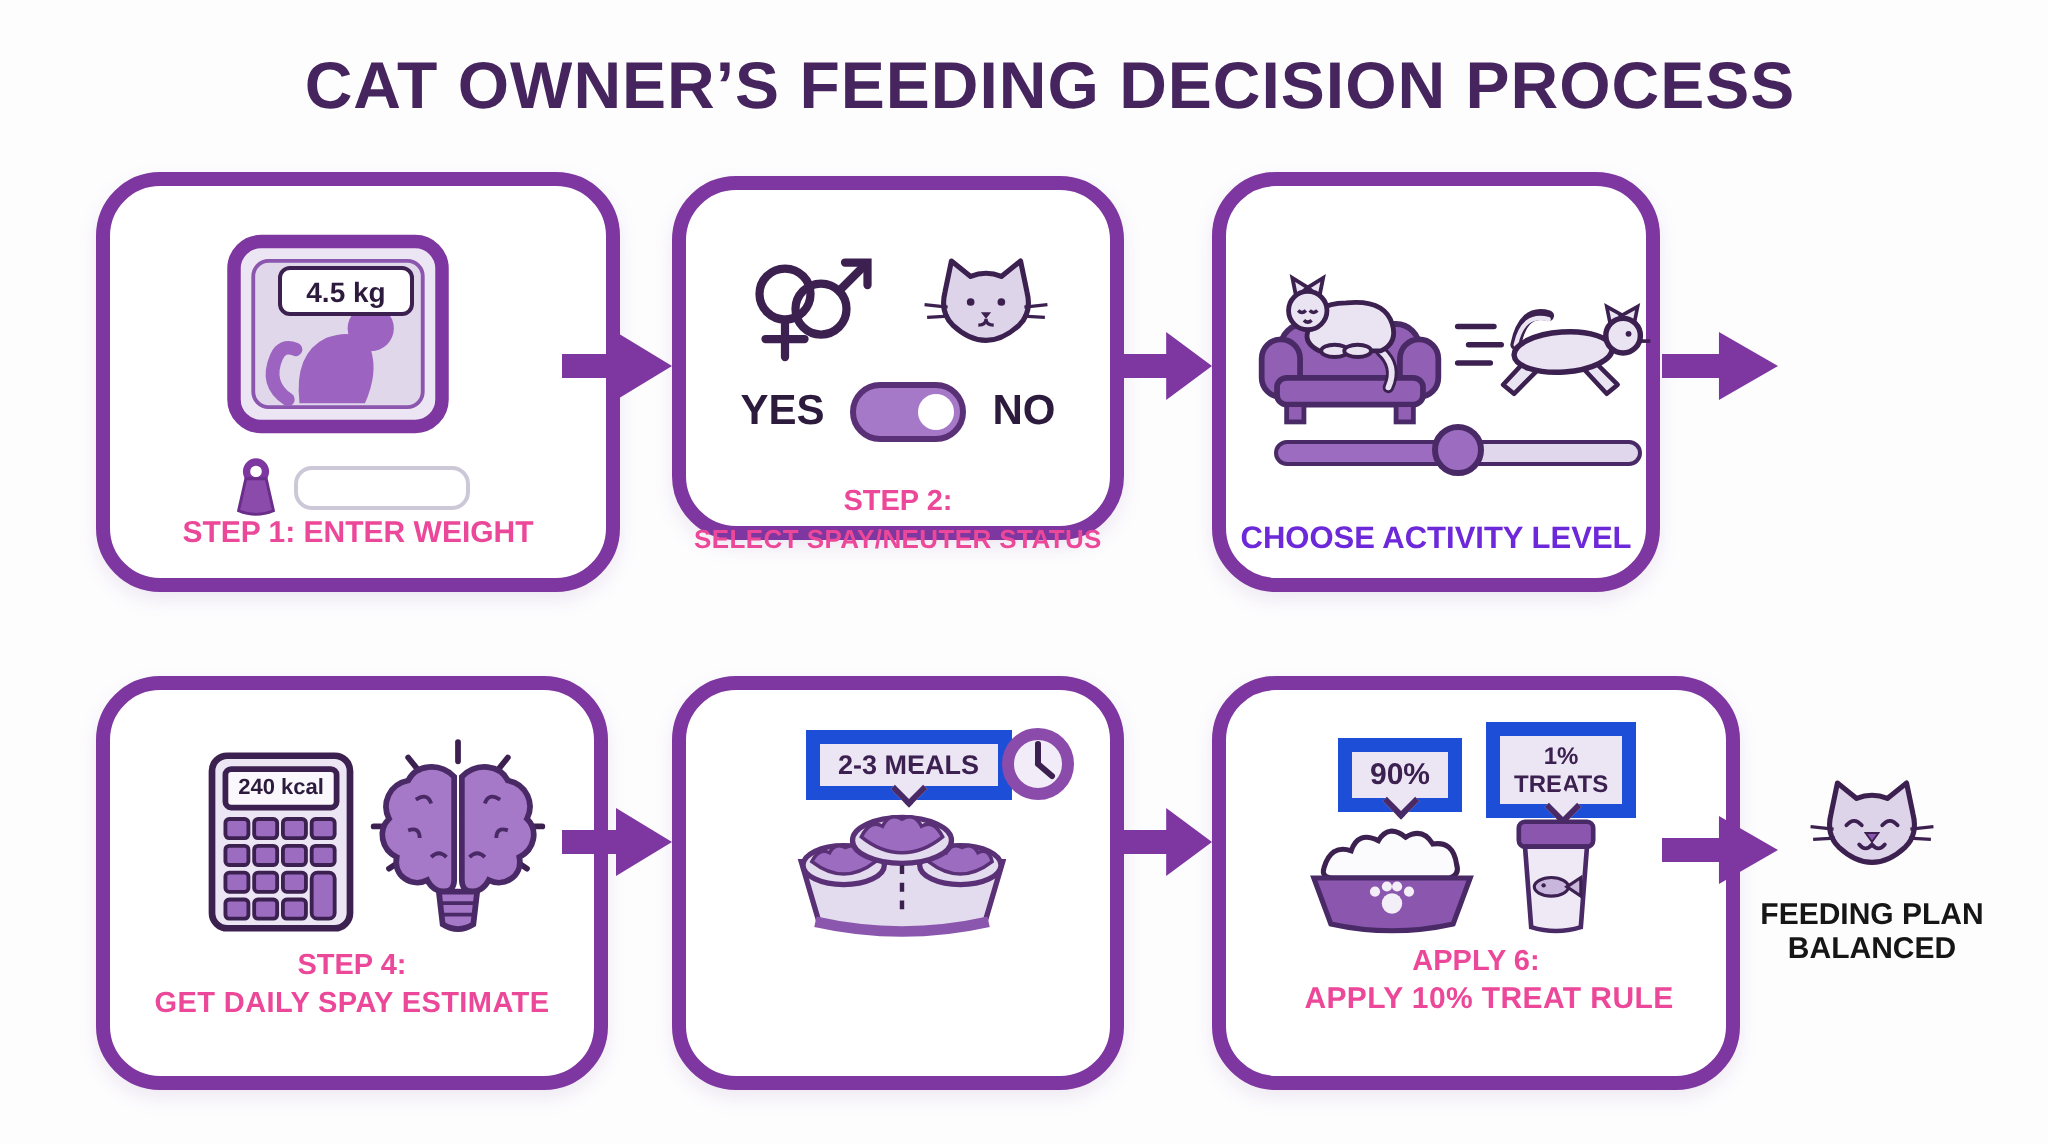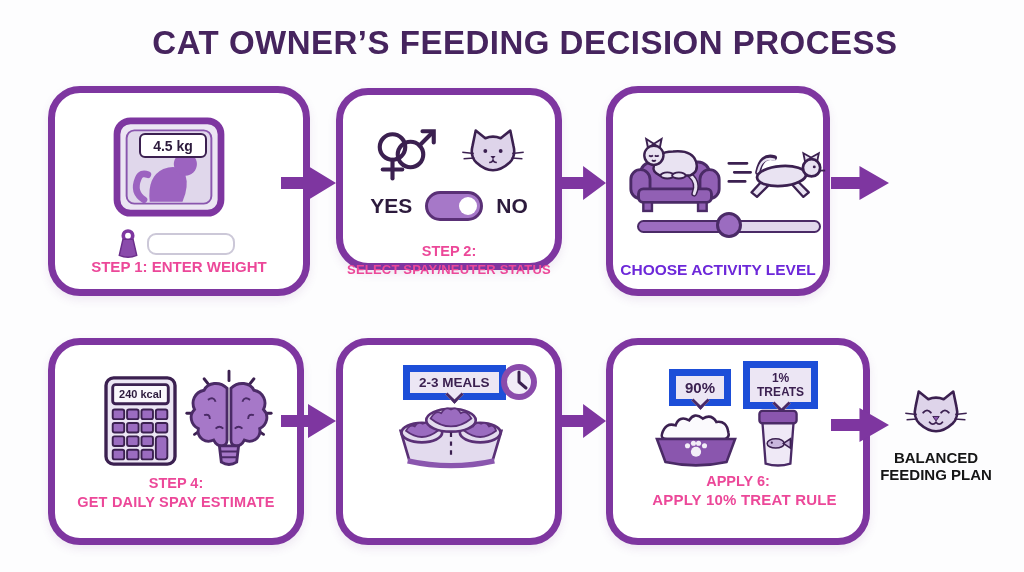--- a/index.html
+++ b/index.html
@@ -264,17 +264,17 @@
     </svg>
 
   <svg width="64" height="56" viewBox="0 0 100 84" style="left:904px;top:384px;">
     <path d="M18 34 L23 10 L38 22 Q50 17 62 22 L77 10 L82 34 Q86 50 76 60 Q63 72 50 72 Q37 72 24 60 Q14 50 18 34 Z" fill="#ded4ea" stroke="#3b2050" stroke-width="4" stroke-linejoin="round"></path>
     <path d="M30 43 Q36 36 42 43 M58 43 Q64 36 70 43" fill="none" stroke="#3b2050" stroke-width="3" stroke-linecap="round"></path>
     <polygon points="45,49 55,49 50,56" fill="#8a56ae" stroke="#3b2050" stroke-width="1.5"></polygon>
     <path d="M40 58 Q45 64 50 58 Q55 64 60 58" fill="none" stroke="#3b2050" stroke-width="3" stroke-linecap="round"></path>
     <path d="M2 44 L20 46 M4 54 L21 53 M98 44 L80 46 M96 54 L79 53" stroke="#3b2050" stroke-width="2.5"></path>
   </svg>
   <div class="result-text">
+    <div>FEEDING PLAN</div>
     <div>BALANCED</div>
-    <div>FEEDING PLAN</div>
   </div>
 
 </div>
 
 </body></html>

